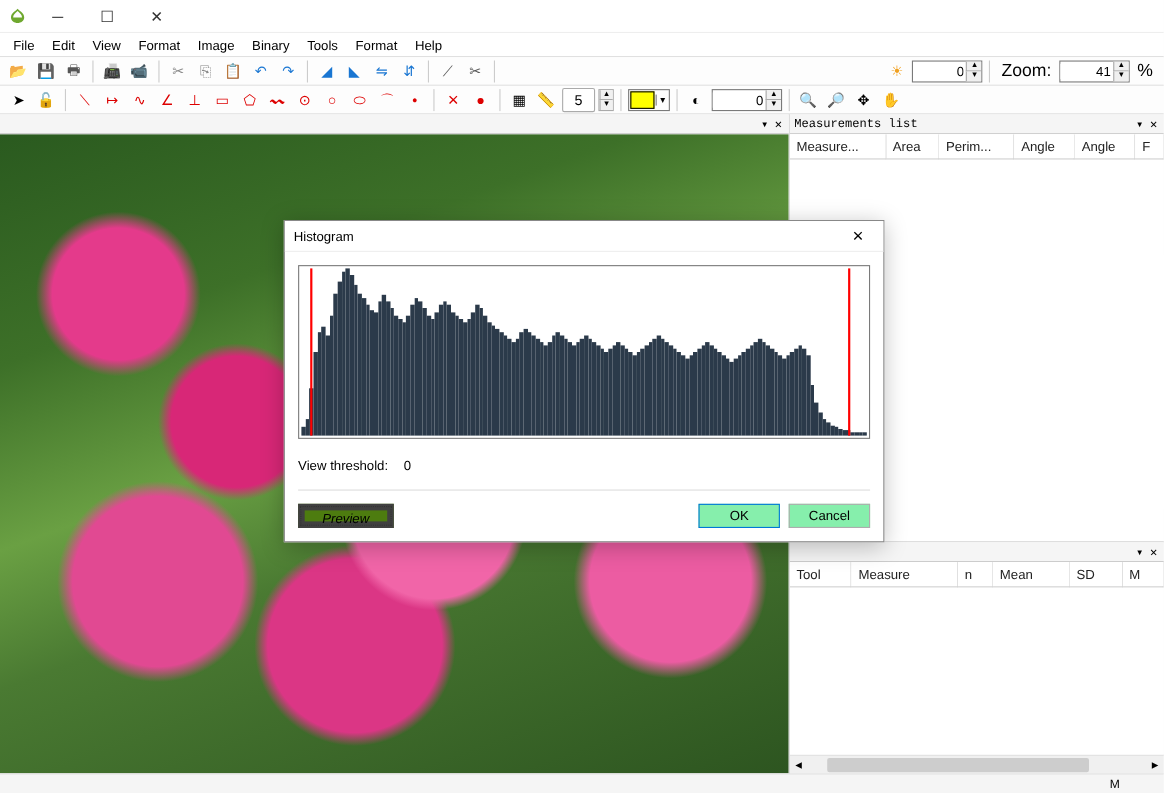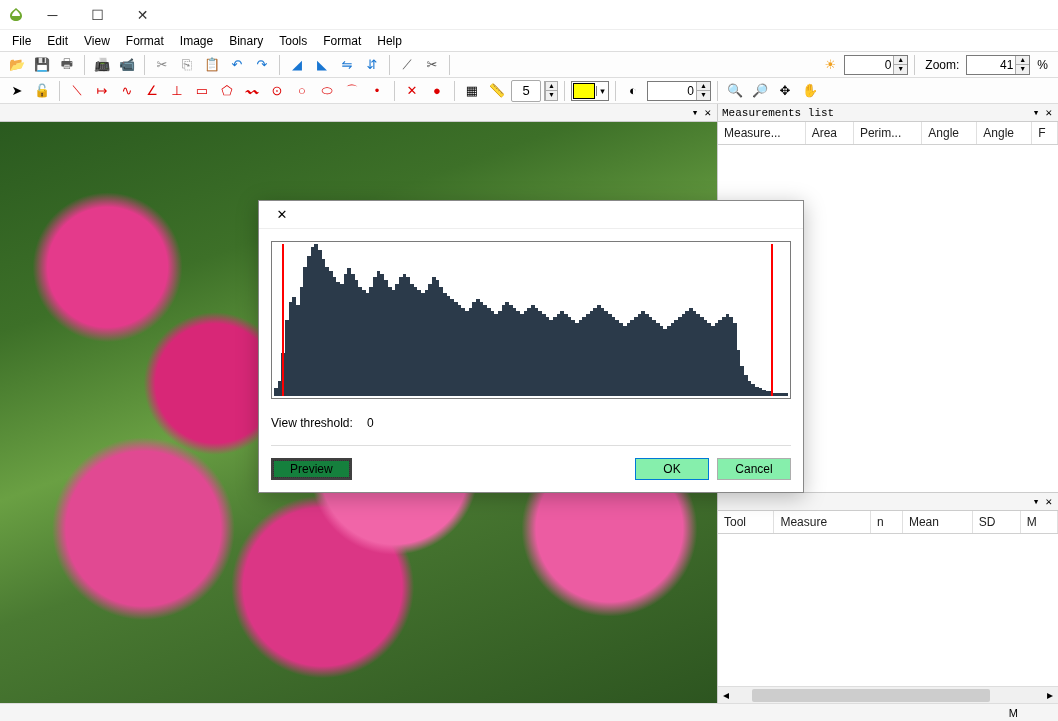--- a/index.html
+++ b/index.html
@@ -18,21 +18,21 @@
 
   
   .toolbar { height: 26px; display: flex; align-items: center; gap:3px; padding:0 6px; background:#fdfdfd; border-bottom:1px solid #ddd;}
   .tbtn { min-width:22px; height:22px; display:inline-flex; align-items:center; justify-content:center; border:1px solid transparent; border-radius:2px; cursor:pointer; font-size:13px; }
   .sep { width:1px; height:20px; background:#ccc; margin:0 3px; }
   .numbox { display:flex; align-items:center; border:1px solid #7a7a7a; height:20px; background:#fff; }
   .numbox input { width:48px; border:none; text-align:right; padding-right:2px; font-size:12px; outline:none; }
   .spinner { display:flex; flex-direction:column; width:14px; }
   .spinner span { height:9px; font-size:7px; line-height:7px; text-align:center; border-left:1px solid #aaa; cursor:pointer; background:#f0f0f0;}
   .spinner span:first-child { border-bottom:1px solid #aaa;}
-  .zoomlbl { font-size:12px; margin:16px 4px; }
+  .zoomlbl { font-size:16px; margin:16px 4px; }
   .colorbtn { width:38px; height:20px; border:1px solid #7a7a7a; display:flex; align-items:center; }
   .colorbtn .sw { width:22px; height:16px; margin:1px; background:#ffff00; border:1px solid #000; }
   .colorbtn .dd { flex:1; display:flex; align-items:center; justify-content:center; border-left:1px solid #7a7a7a; font-size:9px; }
 
   
   .tb2 { height:26px; }
 
   
   .main { display:flex; height: calc(721px - 30px - 22px - 26px - 26px - 18px); position:relative; }
   .left { flex:1; display:flex; flex-direction:column; border-right:1px solid #ccc;}
@@ -83,21 +83,21 @@
   .hist { position:relative; width:100%; height:100%; }
   .hist .lowline { position:absolute; left:1.5%; top:0; bottom:0; width:2px; background:#ff0000;}
   .hist .highline { position:absolute; right:3%; top:0; bottom:0; width:2px; background:#ff0000;}
   .histbars { position:absolute; inset:0; display:flex; align-items:flex-end; gap:0;}
   .histbars div { flex:1; background:#2b3a4a;}
   .thresh-row { display:flex; padding:3px 0; font-size:12px;}
   .thresh-row .lbl { width:96px; }
   .dlg-sep { height:1px; background:#ddd; margin:12px 0;}
   .dlg-btns { display:flex; gap:8px;}
   .dlg-btns button { height:22px; padding:0 16px; font-size:12px; background:#86efac; border:1px solid #adadad; cursor:pointer; min-width:74px;}
-  .dlg-btns button.preview { background:#15803d; border:3px solid #404040; outline:1px dotted #333; outline-offset:-3px;}
+  .dlg-btns button.preview { background:#4d7c0f; border:6px solid #404040; outline:1px dotted #333; outline-offset:-3px;font-style:italic;}
   .dlg-btns .spacer { flex:1; }
   .dlg-btns button.ok { border-color:#0078d7;}
 
   .leaf-icon { fill:#6fa82f; }
 </style>
 </head>
 <body>
 
 <div class="titlebar">
   <svg class="logo-icon" viewBox="0 0 16 16">
@@ -282,20 +282,21 @@
     </div>
   </div>
 </div>
 
 <div class="status">
   <span class="m">M</span>
 </div>
 
 <div class="dialog">
   <div class="dlg-title">
+    <span>Histogram</span>
     <div class="dlg-close">✕</div>
   </div>
   <div class="dlg-body">
     <div class="histwrap">
       <div class="hist">
         <div class="histbars" id="histbars">
             <div style="height: 5%;"></div>
             <div style="height: 10%;"></div>
             <div style="height: 28%;"></div>
             <div style="height: 50%;"></div>

